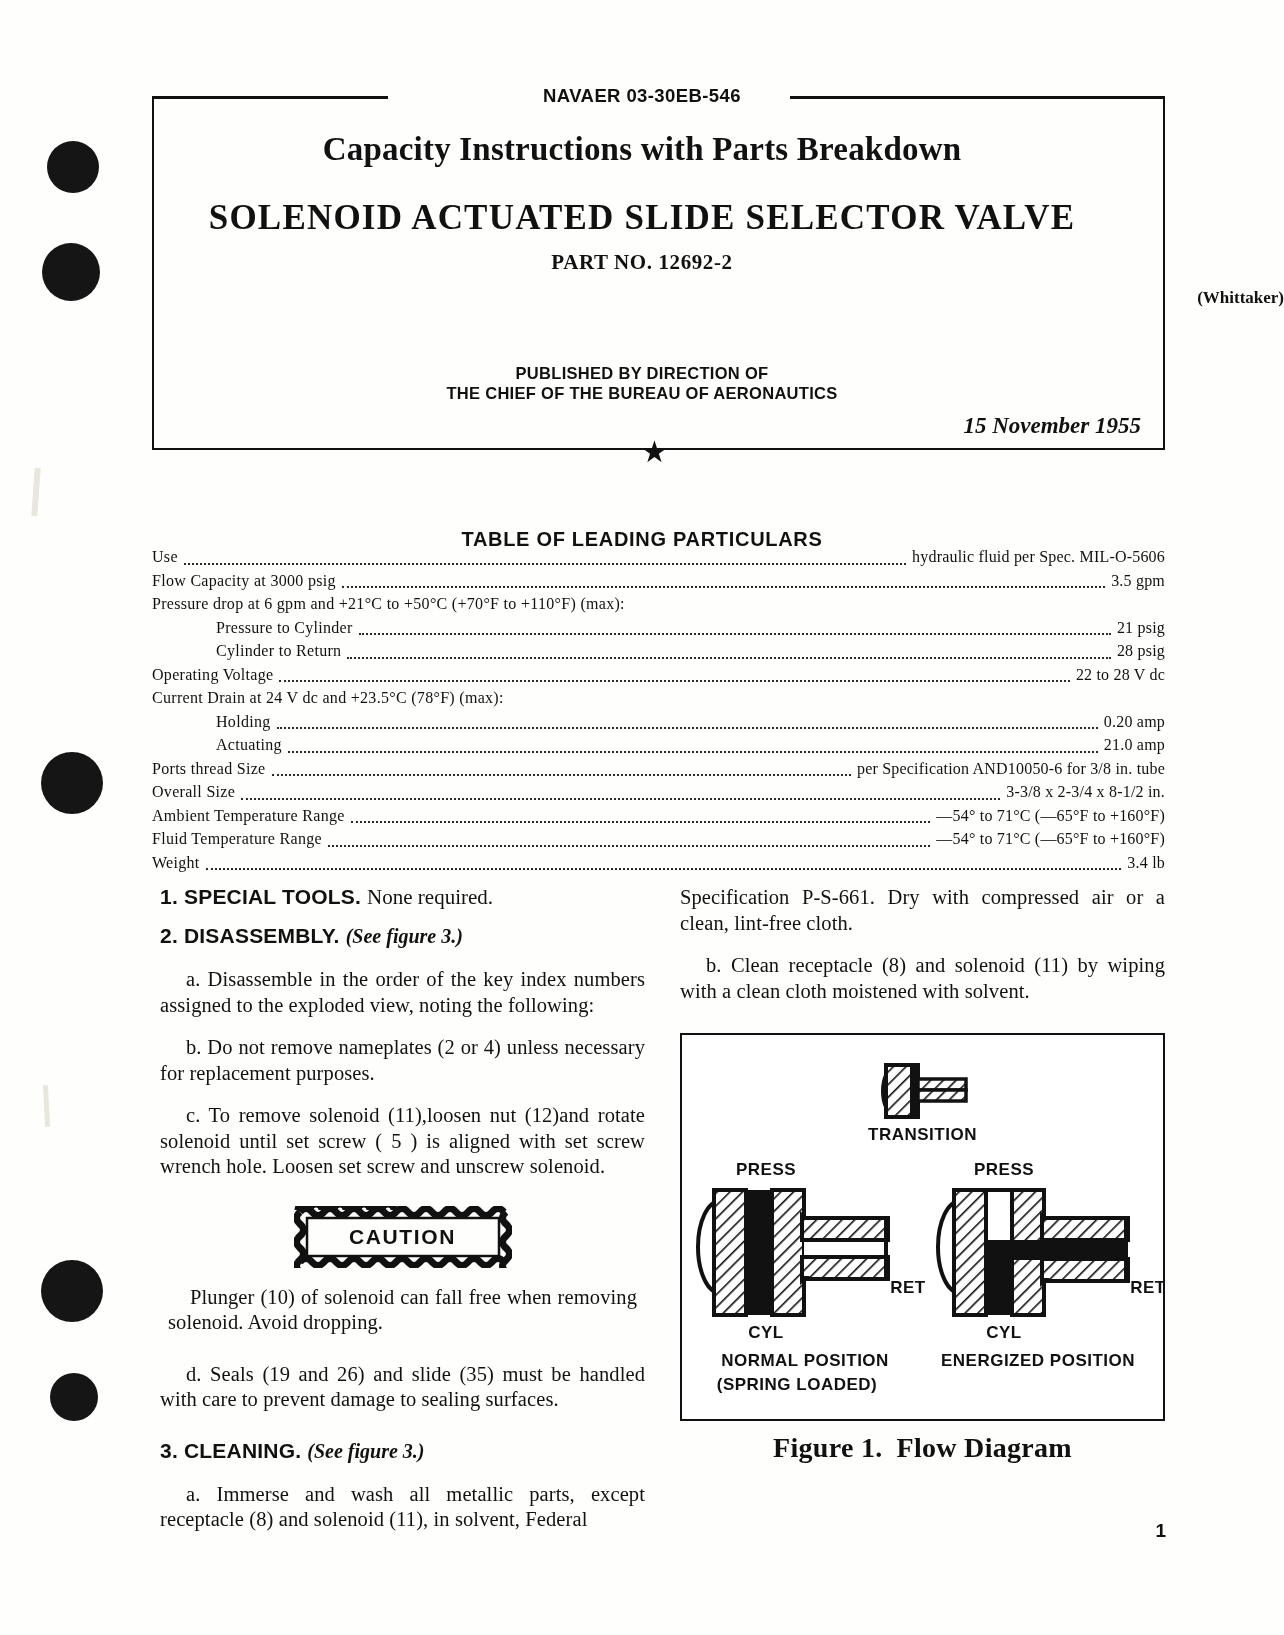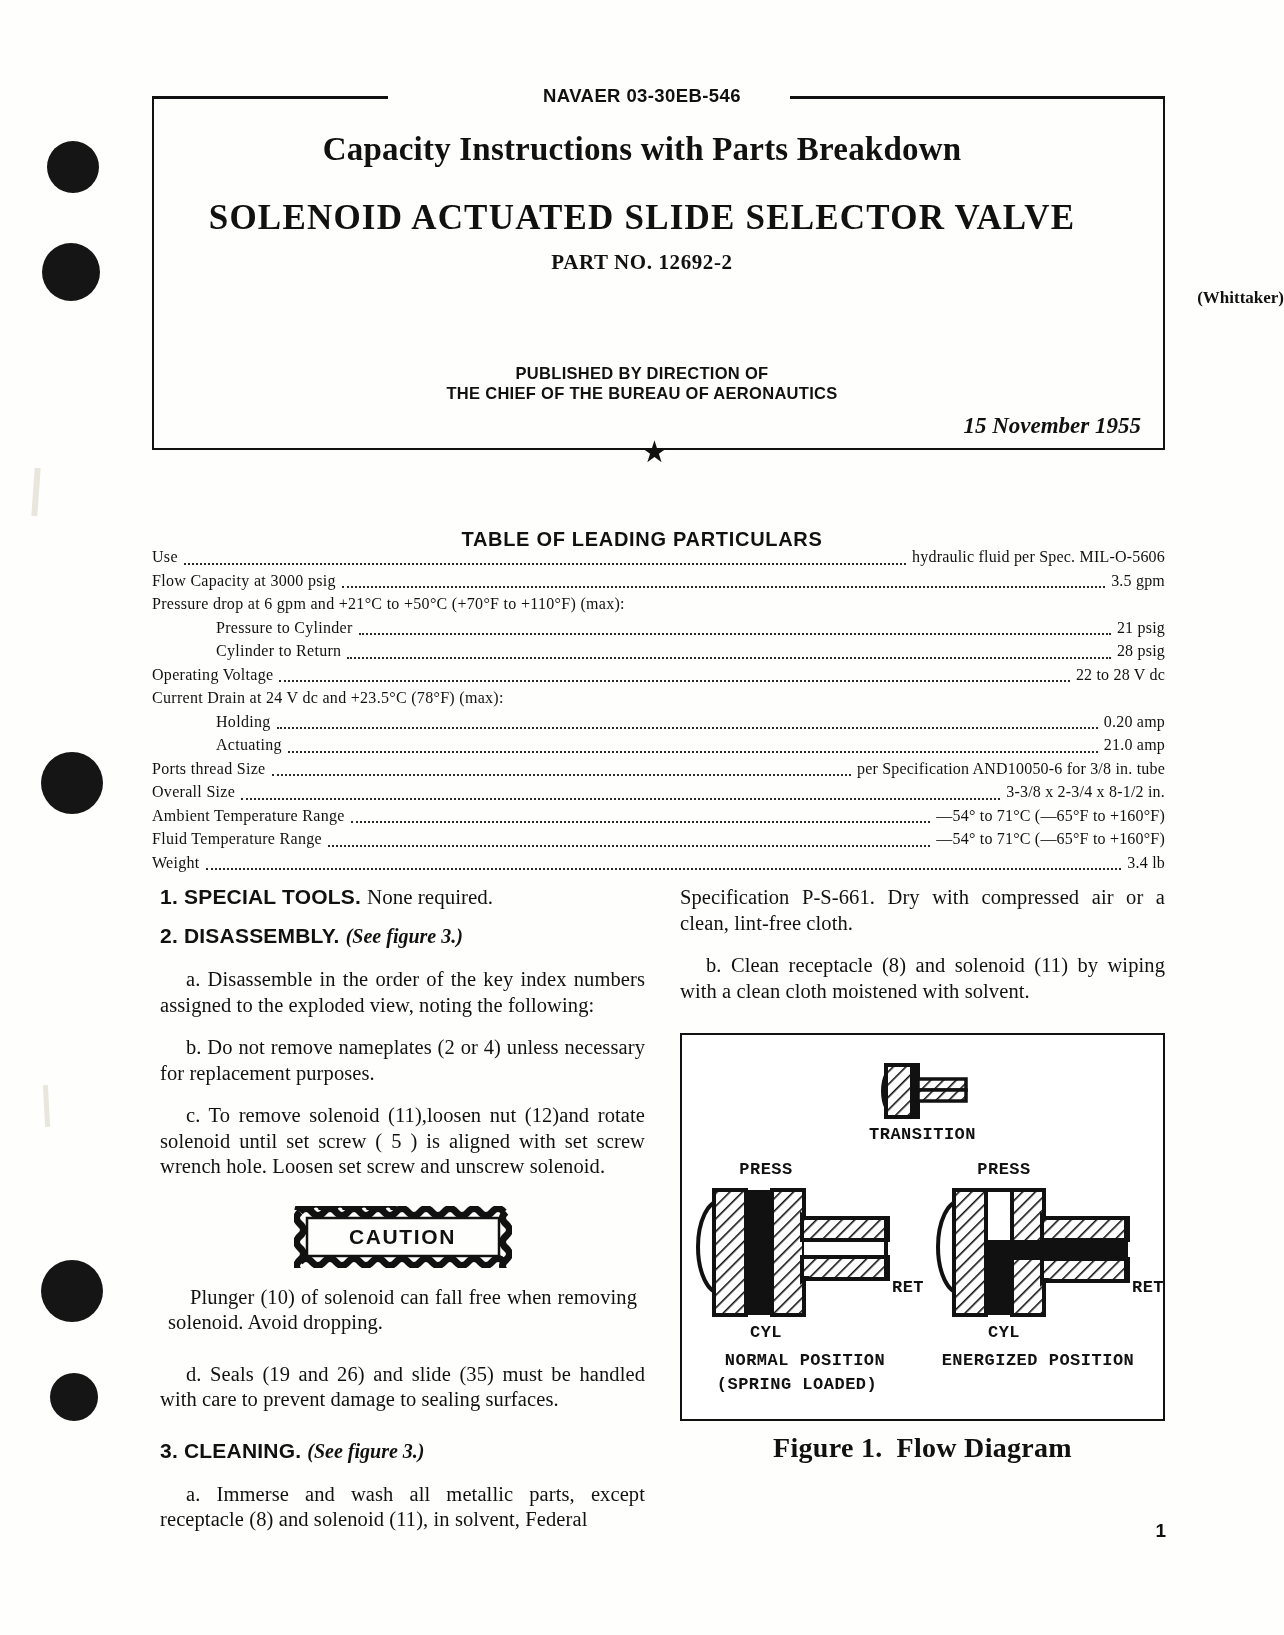--- a/index.html
+++ b/index.html
@@ -123,21 +123,21 @@
   .figbox{
     position:absolute;left:680px;top:1033px;width:485px;height:388px;
     border:2.5px solid #111;box-sizing:border-box;background:#fff;
   }
   .figcap{
     position:absolute;left:680px;top:1432px;width:485px;text-align:center;
     font-size:28px;font-weight:bold;letter-spacing:.3px;
   }
   .figcap .sp{display:inline-block;width:14px;}
   .diaglabel{
-    position:absolute;font-family:Liberation Mono, monospace;
+    position:absolute;font-family:Liberation Sans, sans-serif;
     font-weight:bold;font-size:17px;letter-spacing:.5px;text-align:center;
   }
   .pageno{
     position:absolute;right:118px;top:1520px;
     font-family:"Liberation Sans", sans-serif;font-weight:bold;font-size:19px;
   }
 </style>
 </head>
 <body>
 

